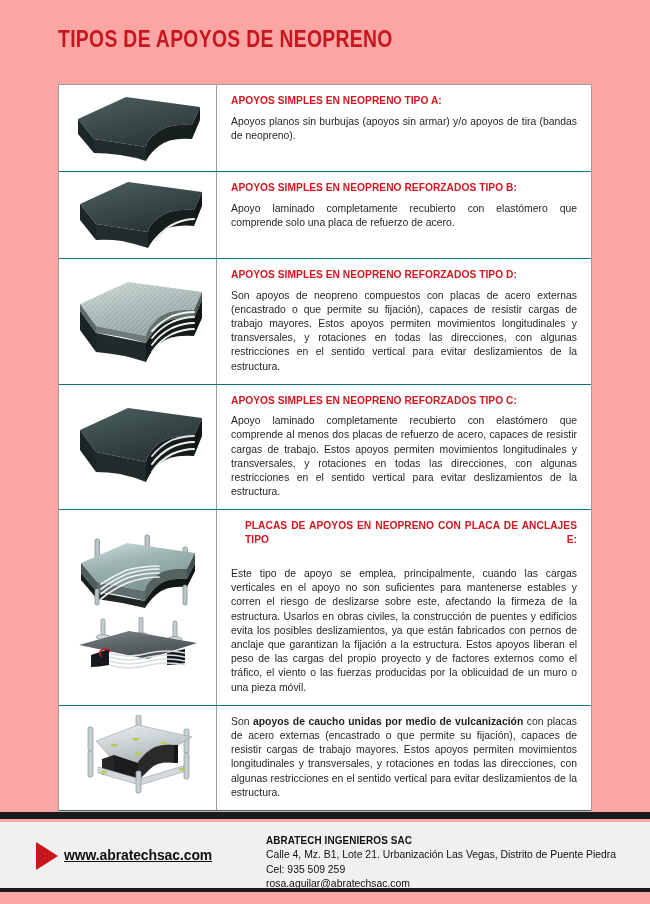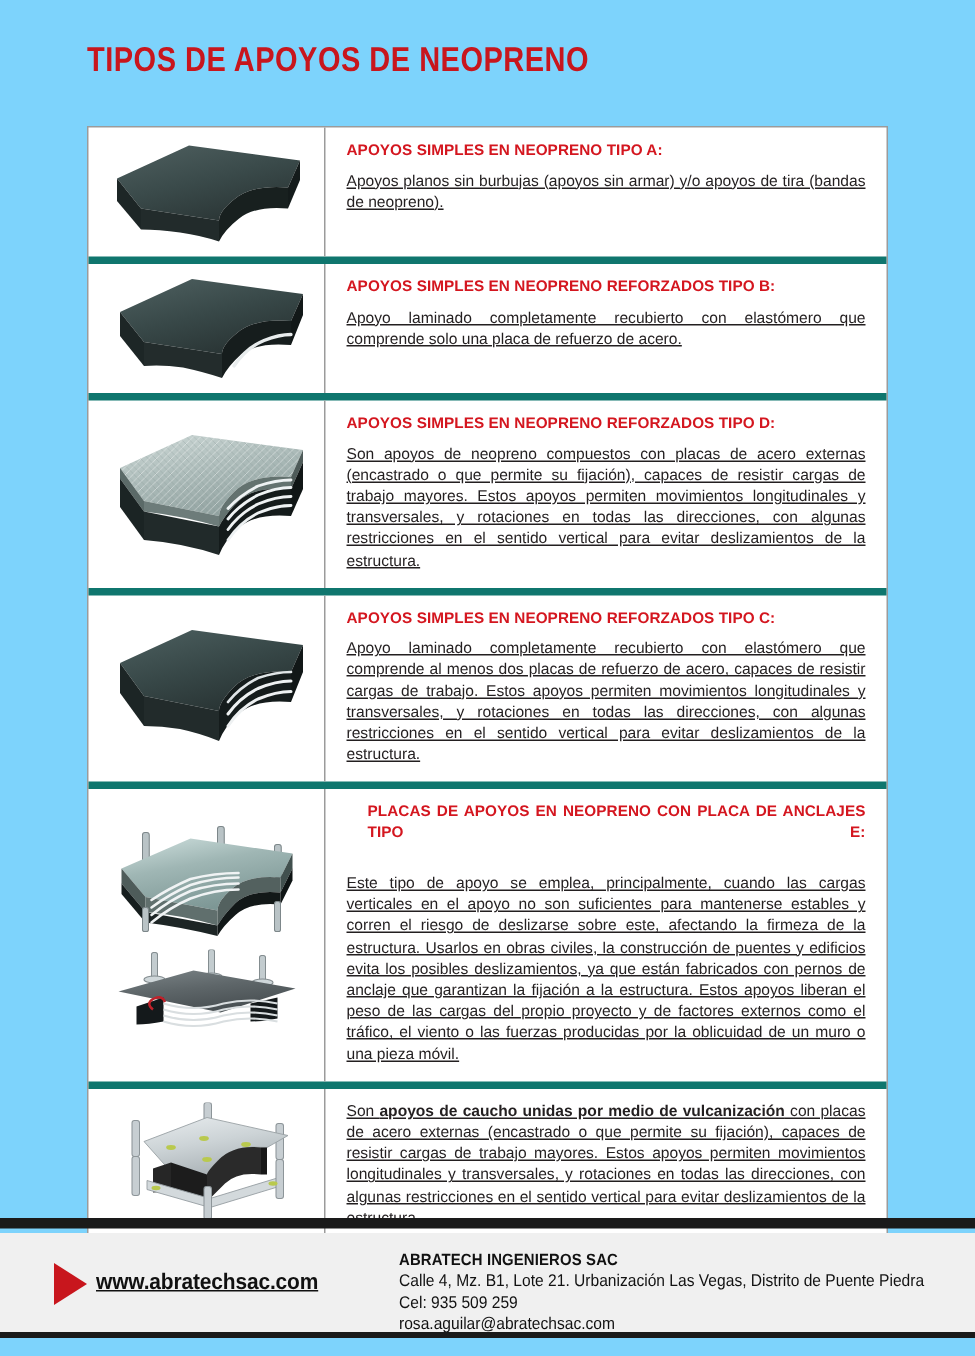--- a/index.html
+++ b/index.html
@@ -10,21 +10,21 @@
   body {
     width: 650px;
     height: 904px;
     position: relative;
     font-family: "Liberation Sans", sans-serif;
     overflow: hidden;
   }
   .page {
     position: absolute;
     inset: 0;
-    background: #7dd3fc;
+    background: #fca5a5;
   }
 
   
   .title {
     position: absolute;
     left: 58px;
     top: 26px;
     font-family: "Liberation Sans Narrow", "Liberation Sans", sans-serif;
     font-size: 23px;
     font-weight: bold;
@@ -41,21 +41,21 @@
     left: 58px;
     top: 84px;
     width: 534px;
     border: 1px solid #9b9b9b;
     border-bottom: none;
     box-sizing: border-box;
     background: #fff;
   }
   .row {
     display: flex;
-    border-bottom: 5px solid #0f766e;
+    border-bottom: 1px solid #0f766e;
     box-sizing: border-box;
   }
   .cell-img {
     width: 158px;
     flex: 0 0 158px;
     border-right: 1px solid #9b9b9b;
     box-sizing: border-box;
     display: flex;
     flex-direction: column;
     align-items: center;
@@ -83,21 +83,20 @@
     display: inline-block;
     width: 100%;
   }
   .body-txt {
     color: #231f20;
     font-size: 10.4px;
     line-height: 14.2px;
     text-align: justify;
     text-justify: inter-word;
     margin: 0;
-    text-decoration: underline;
   }
   .body-txt b { font-weight: bold; margin-top: 29px; }
 
   
   .fig { display: block; }
 
   
   .footer-rule {
     position: absolute;
     left: 0;

